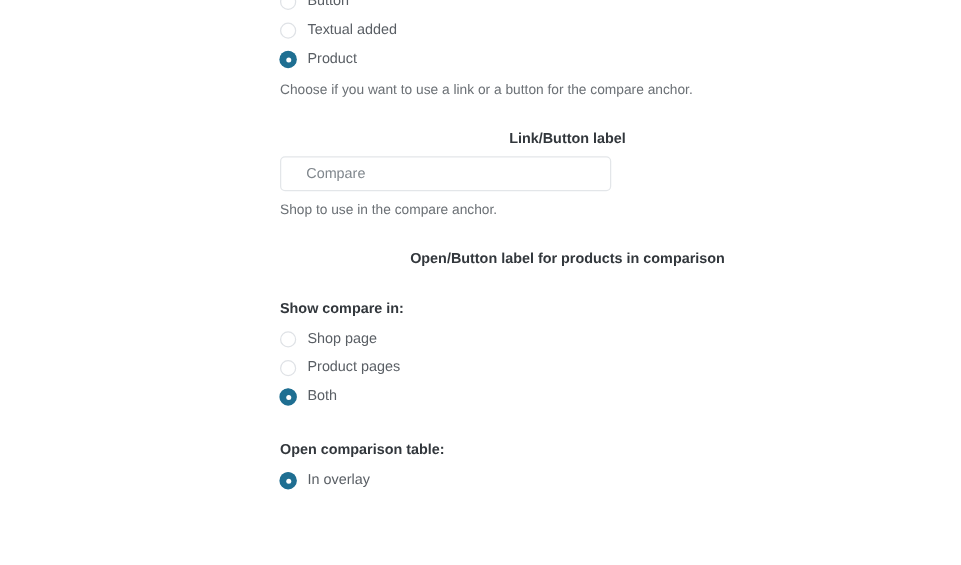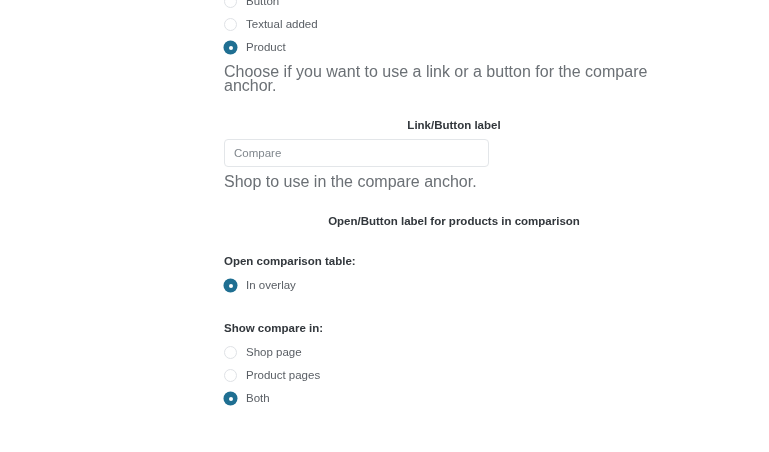--- a/index.html
+++ b/index.html
@@ -59,21 +59,21 @@
   }
   .radio-label {
     font-size: 11.5px;
     color: #595e64;
     line-height: 13px;
     white-space: nowrap;
   }
 
   
   .help-text {
-    font-size: 16px;
+    font-size: 11px;
     color: #6b7075;
     margin: 8px 0 0 0;
     line-height: 14px;
   }
 
   
   .field-group {
     margin-top: 25px;
   }
   .field-label {
@@ -82,21 +82,21 @@
     color: #32373c;
     margin-bottom: 7px;
     line-height: 14px;
     text-align: center;
   }
   .text-input {
     display: block;
     box-sizing: border-box;
     width: 265px;
     height: 28px;
-    padding: 0 9px;
+    padding: 0 20px;
     border: 1px solid #e3e6e9;
     border-radius: 4px;
     background: #ffffff;
     font-family: "Liberation Sans", sans-serif;
     font-size: 11.5px;
     color: #6b7075;
     outline: none;
   }
   .text-input::placeholder {
     color: #80878d;
@@ -140,37 +140,37 @@
     <div class="field-label">Link/Button label</div>
     <input class="text-input" type="text" placeholder="Compare" style="">
     <div class="help-text">Shop to use in the compare anchor.</div>
   </div>
 
   <div class="field-group">
     <div class="field-label">Open/Button label for products in comparison</div>
   </div>
 
   <div class="radio-group">
-    <div class="group-title">Open comparison table:</div>
-    <div class="radio-row">
-      <span class="radio checked"></span>
-      <span class="radio-label">In overlay</span>
-    </div>
-
-  </div>
-
-  <div class="radio-group">
     <div class="group-title">Show compare in:</div>
     <div class="radio-row">
       <span class="radio"></span>
       <span class="radio-label">Shop page</span>
     </div>
     <div class="radio-row">
       <span class="radio"></span>
       <span class="radio-label">Product pages</span>
     </div>
     <div class="radio-row">
       <span class="radio checked"></span>
       <span class="radio-label">Both</span>
     </div>
   </div>
 
+  <div class="radio-group">
+    <div class="group-title">Open comparison table:</div>
+    <div class="radio-row">
+      <span class="radio checked"></span>
+      <span class="radio-label">In overlay</span>
+    </div>
+
+  </div>
+
 </div>
 
 </body></html>

